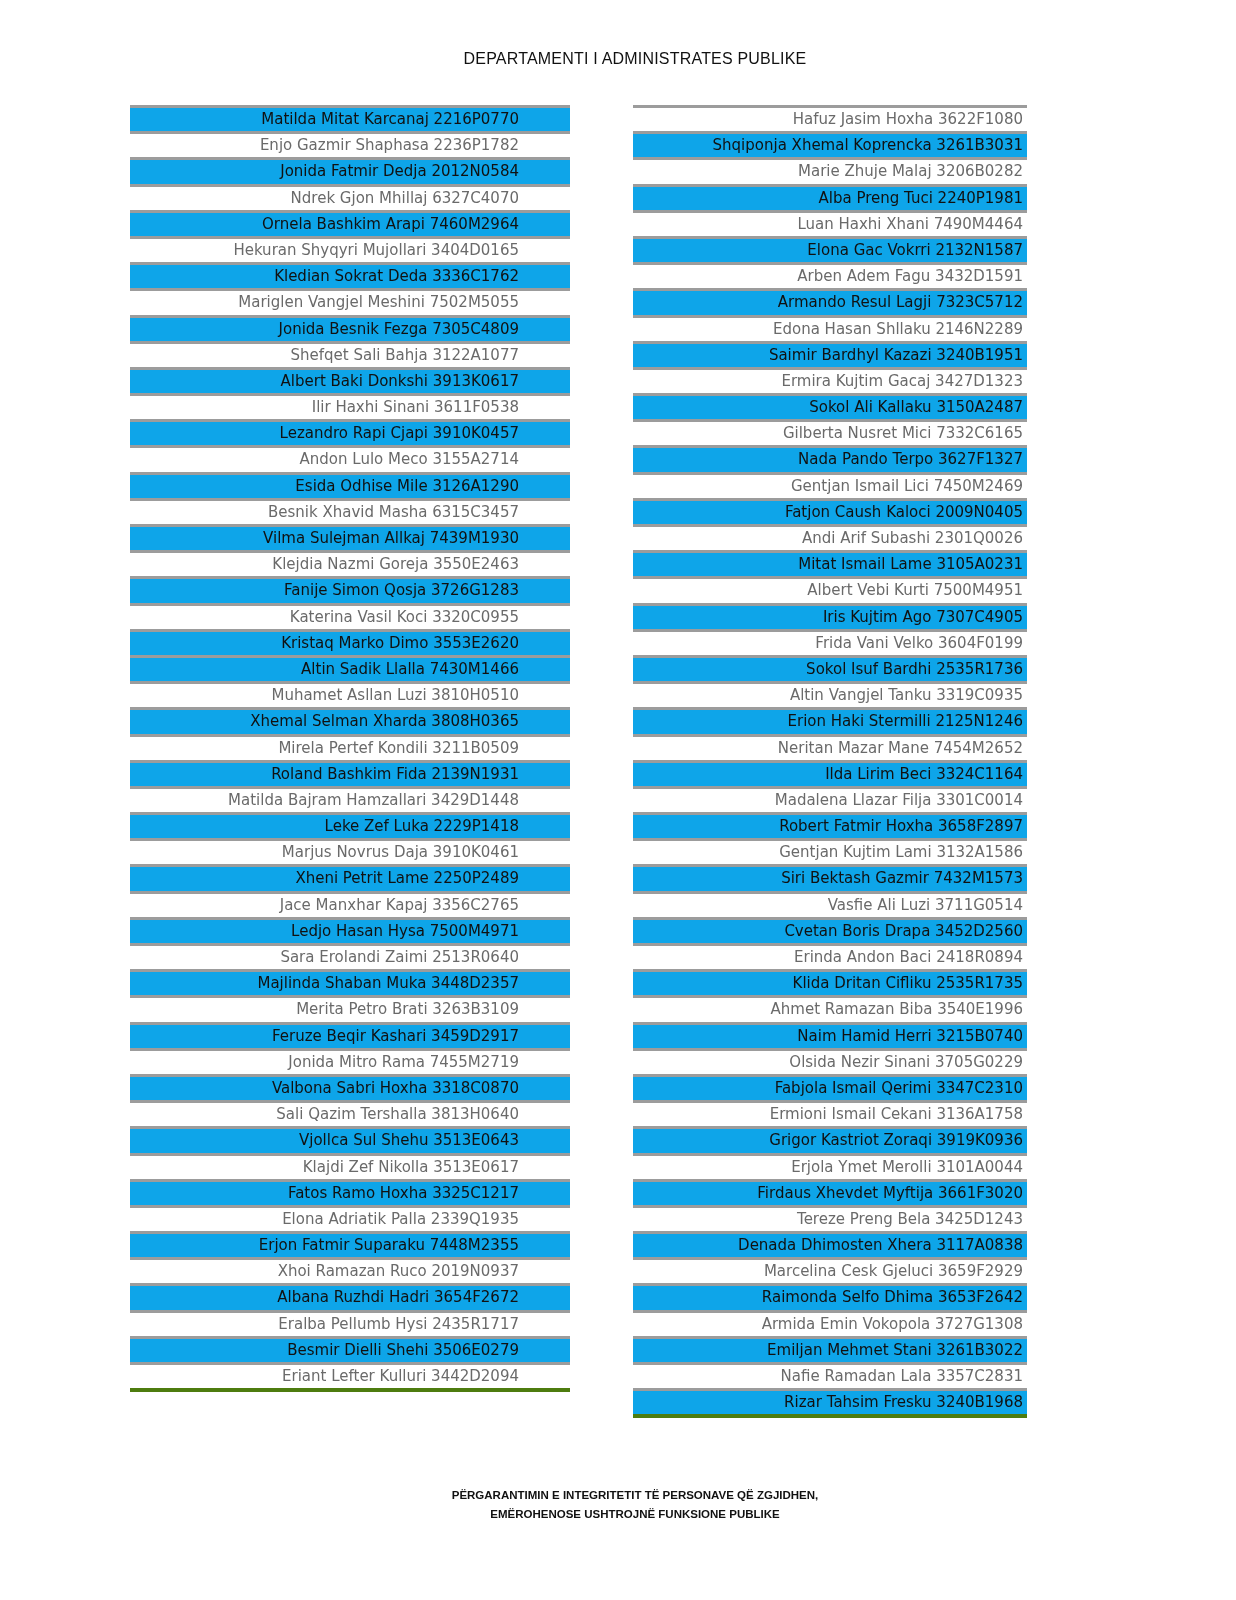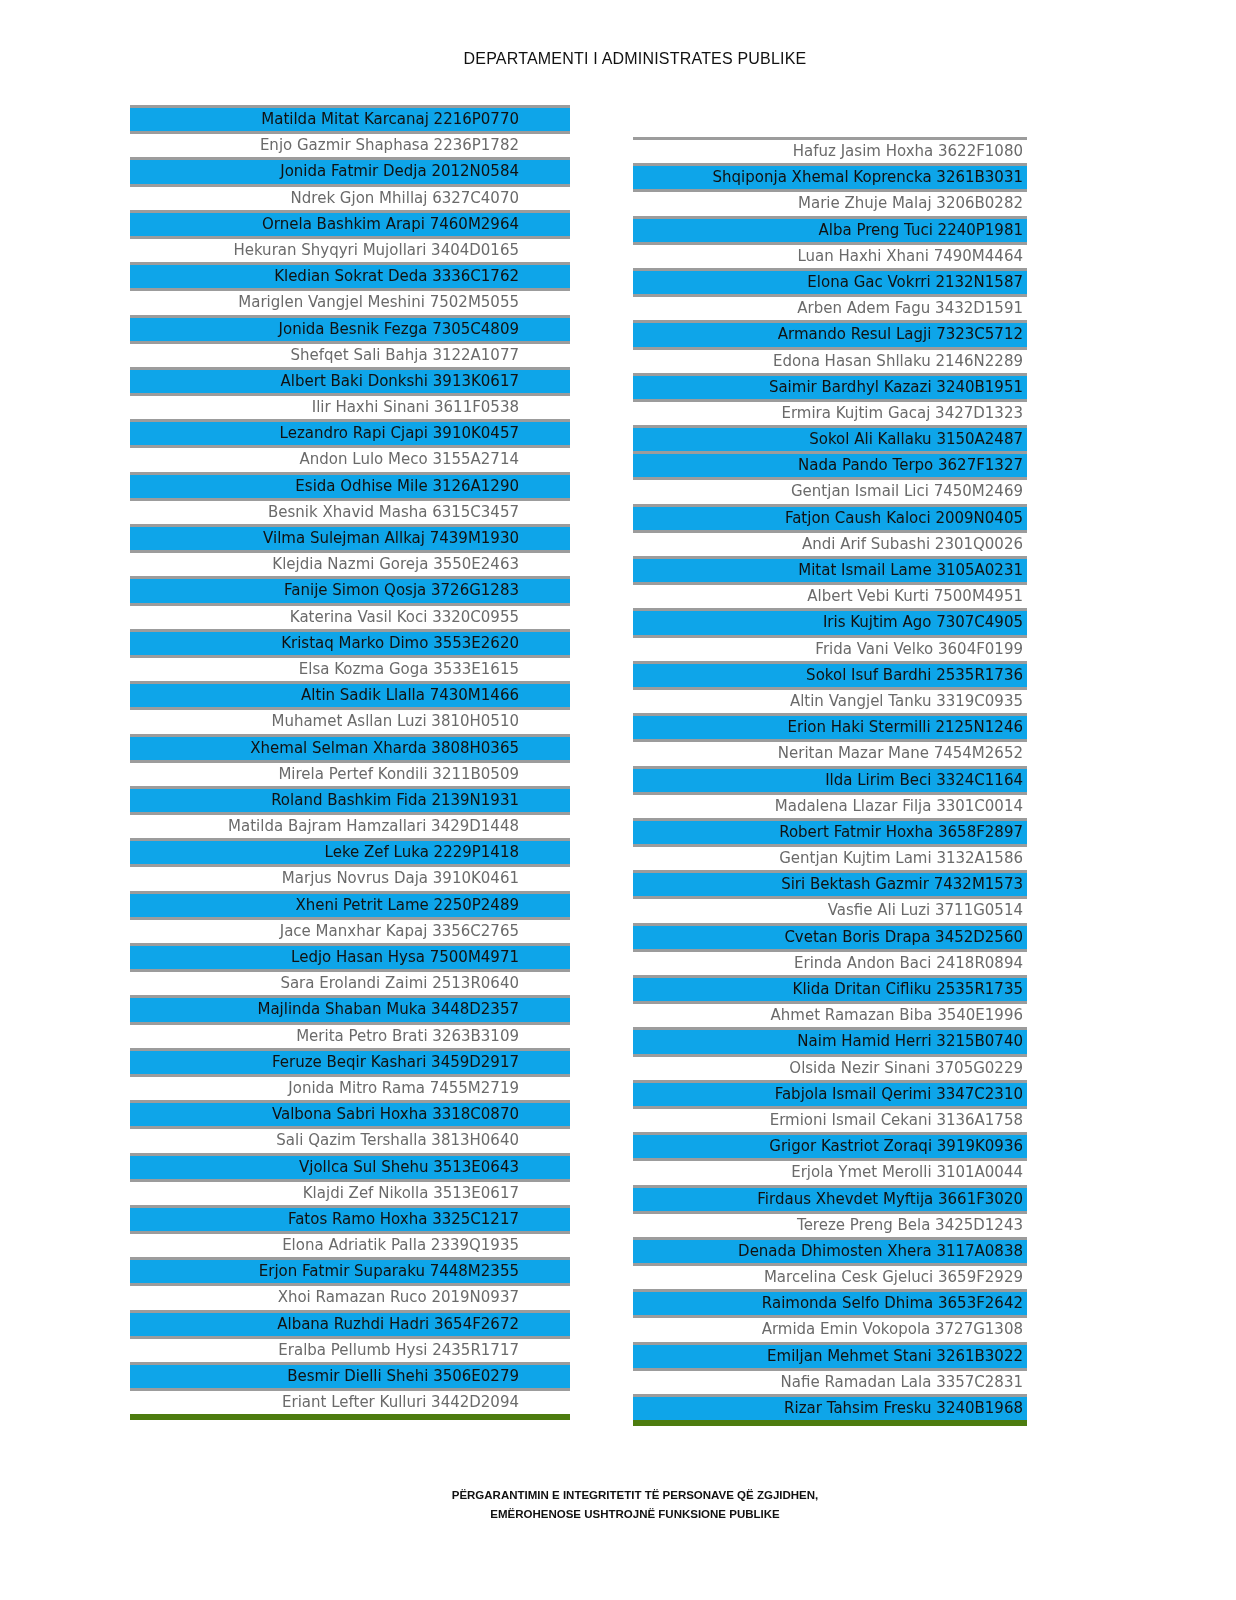--- a/index.html
+++ b/index.html
@@ -1,25 +1,25 @@
 <!DOCTYPE html>
 <html><head>
 <meta charset="utf-8">
 <style>
   html, body { margin: 0; padding: 0; background: #ffffff; }
   body { width: 1236px; height: 1600px; position: relative; overflow: hidden; font-family: "DejaVu Sans", sans-serif; }
   .title { position: absolute; top: 50px; left: 0; width: 1270px; text-align: center; font-family: "Liberation Sans", sans-serif; font-size: 16px; color: #111; letter-spacing: 0.2px; }
   .col { position: absolute; top: 105px; }
   .col.left { left: 130px; width: 440px; }
-  .col.right { left: 633px; width: 394px; margin-top: 32px; }
+  .col.right { left: 633px; width: 394px; }
   .row { height: 23.2px; border-top: 3px solid #9c9c9c; text-align: right; font-size: 15px; line-height: 23px; padding-right: 51px; white-space: nowrap; box-sizing: content-box; }
   .col.right .row { padding-right: 4px; }
   .row.shade { background: #0ea5e9; color: #111; }
   .row.plain { background: #ffffff; color: #6a6a6a; }
-  .row.last { border-bottom: 6px solid #4d7c0f; }
+  .row.last { border-bottom: 4px solid #4d7c0f; }
   .footer { position: absolute; top: 1486px; left: 0; width: 1270px; text-align: center; font-family: "Liberation Sans", sans-serif; font-size: 11.5px; font-weight: bold; color: #111; line-height: 19px; }
 </style>
 </head>
 <body>
 
 <div class="title">DEPARTAMENTI I ADMINISTRATES PUBLIKE</div>
 
 <div class="col left" id="left-col">
     <div class="row shade">Matilda Mitat Karcanaj 2216P0770</div>
     <div class="row plain">Enjo Gazmir Shaphasa 2236P1782</div>
@@ -35,21 +35,20 @@
     <div class="row plain">Ilir Haxhi Sinani 3611F0538</div>
     <div class="row shade">Lezandro Rapi Cjapi 3910K0457</div>
     <div class="row plain">Andon Lulo Meco 3155A2714</div>
     <div class="row shade">Esida Odhise Mile 3126A1290</div>
     <div class="row plain">Besnik Xhavid Masha 6315C3457</div>
     <div class="row shade">Vilma Sulejman Allkaj 7439M1930</div>
     <div class="row plain">Klejdia Nazmi Goreja 3550E2463</div>
     <div class="row shade">Fanije Simon Qosja 3726G1283</div>
     <div class="row plain">Katerina Vasil Koci 3320C0955</div>
     <div class="row shade">Kristaq Marko Dimo 3553E2620</div>
-    <div class="row plain">Elsa Kozma Goga 3533E1615</div>
     <div class="row shade">Altin Sadik Llalla 7430M1466</div>
     <div class="row plain">Muhamet Asllan Luzi 3810H0510</div>
     <div class="row shade">Xhemal Selman Xharda 3808H0365</div>
     <div class="row plain">Mirela Pertef Kondili 3211B0509</div>
     <div class="row shade">Roland Bashkim Fida 2139N1931</div>
     <div class="row plain">Matilda Bajram Hamzallari 3429D1448</div>
     <div class="row shade">Leke Zef Luka 2229P1418</div>
     <div class="row plain">Marjus Novrus Daja 3910K0461</div>
     <div class="row shade">Xheni Petrit Lame 2250P2489</div>
     <div class="row plain">Jace Manxhar Kapaj 3356C2765</div>
@@ -78,20 +77,21 @@
     <div class="row plain">Marie Zhuje Malaj 3206B0282</div>
     <div class="row shade">Alba Preng Tuci 2240P1981</div>
     <div class="row plain">Luan Haxhi Xhani 7490M4464</div>
     <div class="row shade">Elona Gac Vokrri 2132N1587</div>
     <div class="row plain">Arben Adem Fagu 3432D1591</div>
     <div class="row shade">Armando Resul Lagji 7323C5712</div>
     <div class="row plain">Edona Hasan Shllaku 2146N2289</div>
     <div class="row shade">Saimir Bardhyl Kazazi 3240B1951</div>
     <div class="row plain">Ermira Kujtim Gacaj 3427D1323</div>
     <div class="row shade">Sokol Ali Kallaku 3150A2487</div>
+    <div class="row plain">Gilberta Nusret Mici 7332C6165</div>
     <div class="row shade">Nada Pando Terpo 3627F1327</div>
     <div class="row plain">Gentjan Ismail Lici 7450M2469</div>
     <div class="row shade">Fatjon Caush Kaloci 2009N0405</div>
     <div class="row plain">Andi Arif Subashi 2301Q0026</div>
     <div class="row shade">Mitat Ismail Lame 3105A0231</div>
     <div class="row plain">Albert Vebi Kurti 7500M4951</div>
     <div class="row shade">Iris Kujtim Ago 7307C4905</div>
     <div class="row plain">Frida Vani Velko 3604F0199</div>
     <div class="row shade">Sokol Isuf Bardhi 2535R1736</div>
     <div class="row plain">Altin Vangjel Tanku 3319C0935</div>

